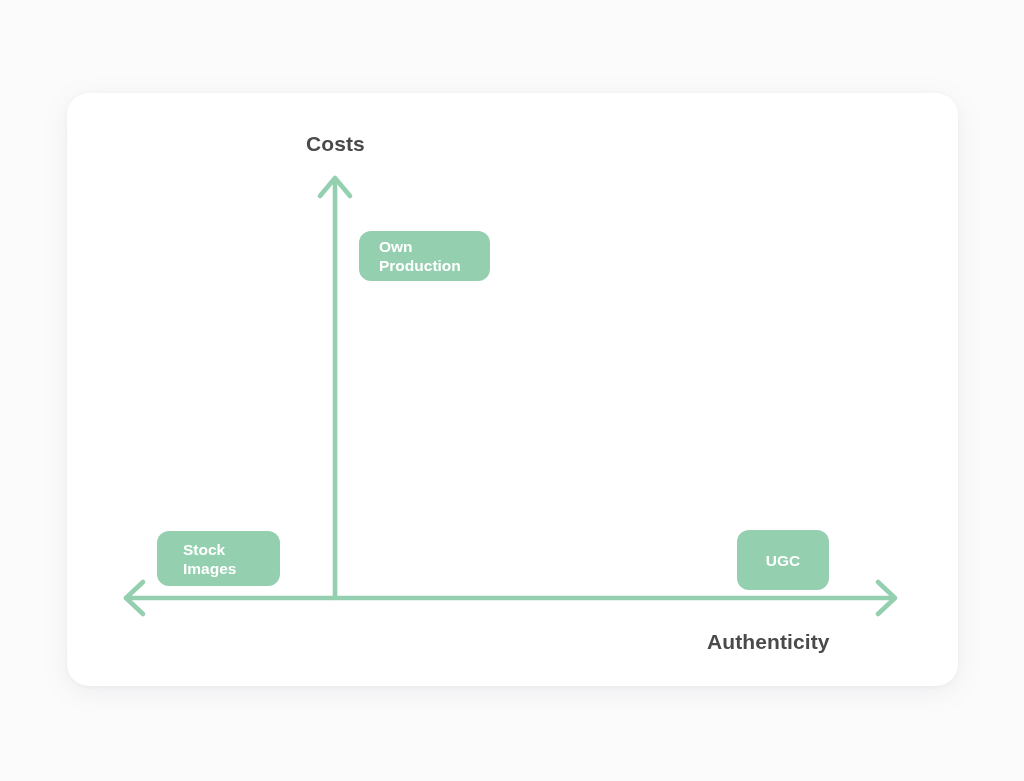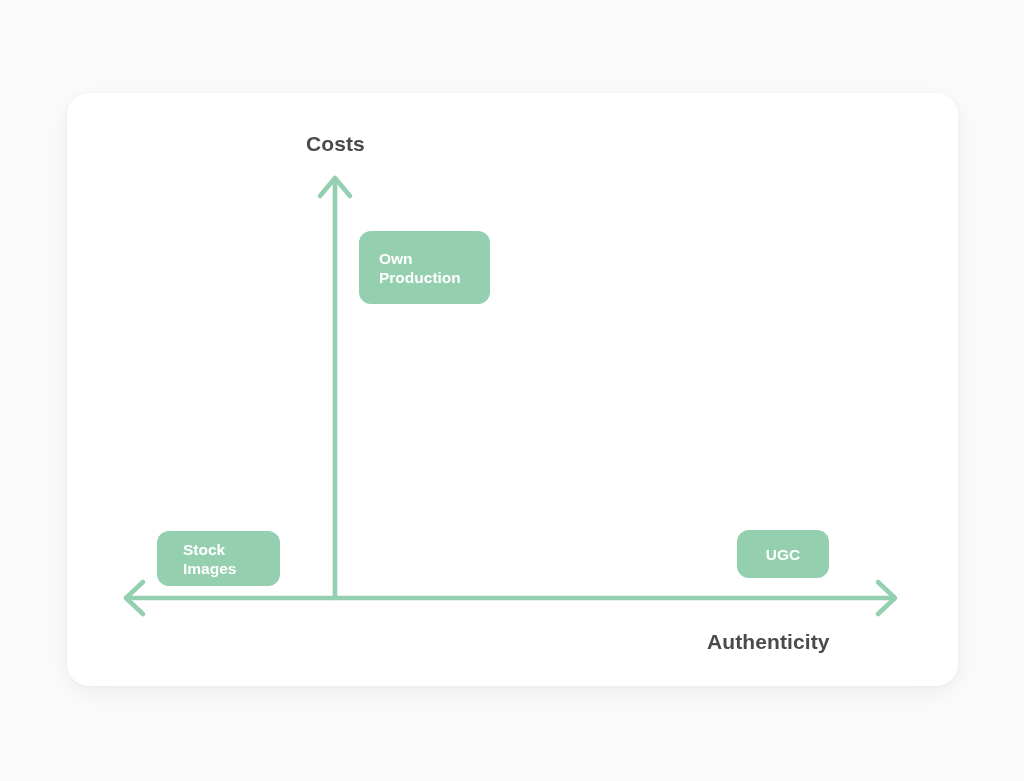--- a/index.html
+++ b/index.html
@@ -66,35 +66,35 @@
   }
   .pill .pill-label {
     display: block;
     white-space: pre-line;
   }
 
   #pill-own-production {
     left: 359px;
     top: 231px;
     width: 131px;
-    height: 73px;
+    height: 50px;
     padding-left: 20px;
   }
   #pill-stock-images {
     left: 157px;
     top: 531px;
     width: 123px;
     height: 55px;
     padding-left: 26px;
   }
   #pill-ugc {
     left: 737px;
     top: 530px;
     width: 92px;
-    height: 48px;
+    height: 60px;
     justify-content: center;
     padding-left: 0;
   }
 </style>
 </head>
 <body>
 
 <div id="diagram-card"></div>
 
 <svg id="axes-layer" viewBox="0 0 1024 781" xmlns="http://www.w3.org/2000/svg">

